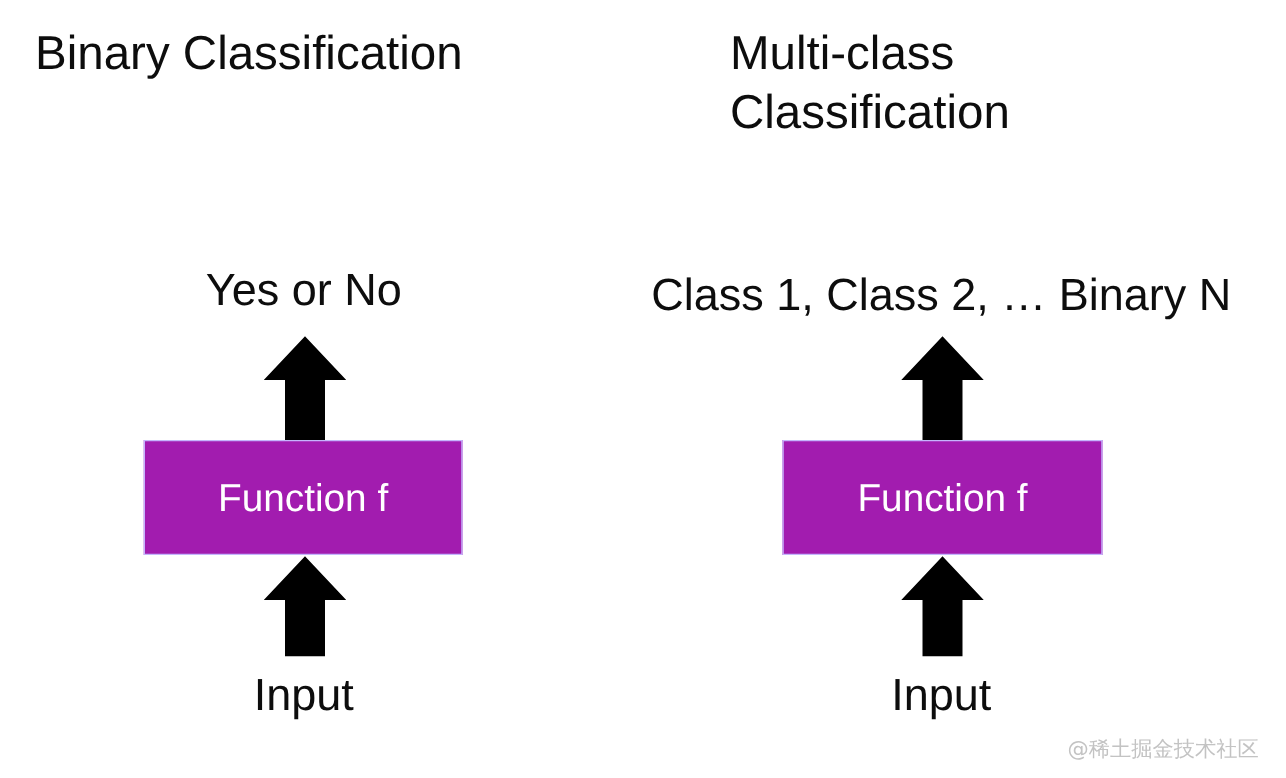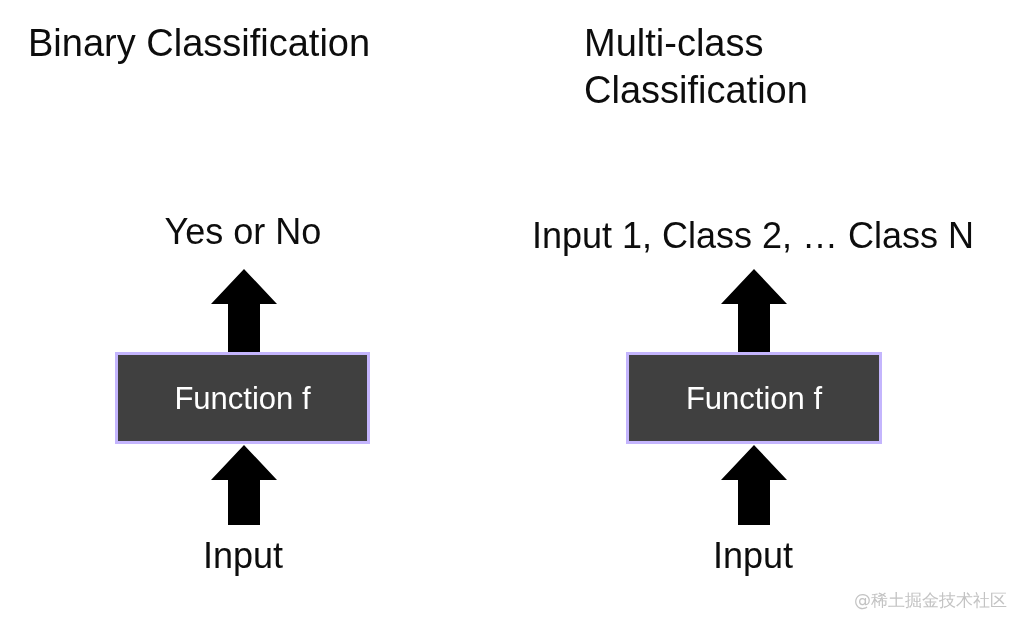--- a/index.html
+++ b/index.html
@@ -46,22 +46,22 @@
   }
   #output-left   { left: 243px; top: 210px; }
   #output-right  { left: 753px; top: 214px; }
   #input-left    { left: 243px; top: 534px; }
   #input-right   { left: 753px; top: 534px; }
 
   
   .fn-box {
     position: absolute;
     box-sizing: border-box;
-    background: #404040;
-    border: 3px solid #c4b5fd;
+    background: #a21caf;
+    border: 1px solid #c4b5fd;
     display: flex;
     align-items: center;
     justify-content: center;
   }
   .fn-box .fn-label {
     font-size: 31px;
     line-height: 31px;
     color: #ffffff;
     font-weight: 400;
     white-space: nowrap;
@@ -111,21 +111,21 @@
   <div class="fn-box" id="fn-box-left">
     <span class="fn-label">Function f</span>
   </div>
 
   <svg class="arrow" id="arrow-in-left" width="68" height="82" viewBox="0 0 68 82">
     <polygon points="34,1 67,36 50,36 50,81 18,81 18,36 1,36" fill="#000000"></polygon>
   </svg>
 
   <div class="io-label" id="input-left">Input</div>
 
-  <div class="io-label" id="output-right">Input 1, Class 2, … Class N</div>
+  <div class="io-label" id="output-right">Class 1, Class 2, … Binary N</div>
 
   <svg class="arrow" id="arrow-up-right" width="68" height="86" viewBox="0 0 68 86">
     <polygon points="34,1 67,36 50,36 50,85 18,85 18,36 1,36" fill="#000000"></polygon>
   </svg>
 
   <div class="fn-box" id="fn-box-right">
     <span class="fn-label">Function f</span>
   </div>
 
   <svg class="arrow" id="arrow-in-right" width="68" height="82" viewBox="0 0 68 82">

